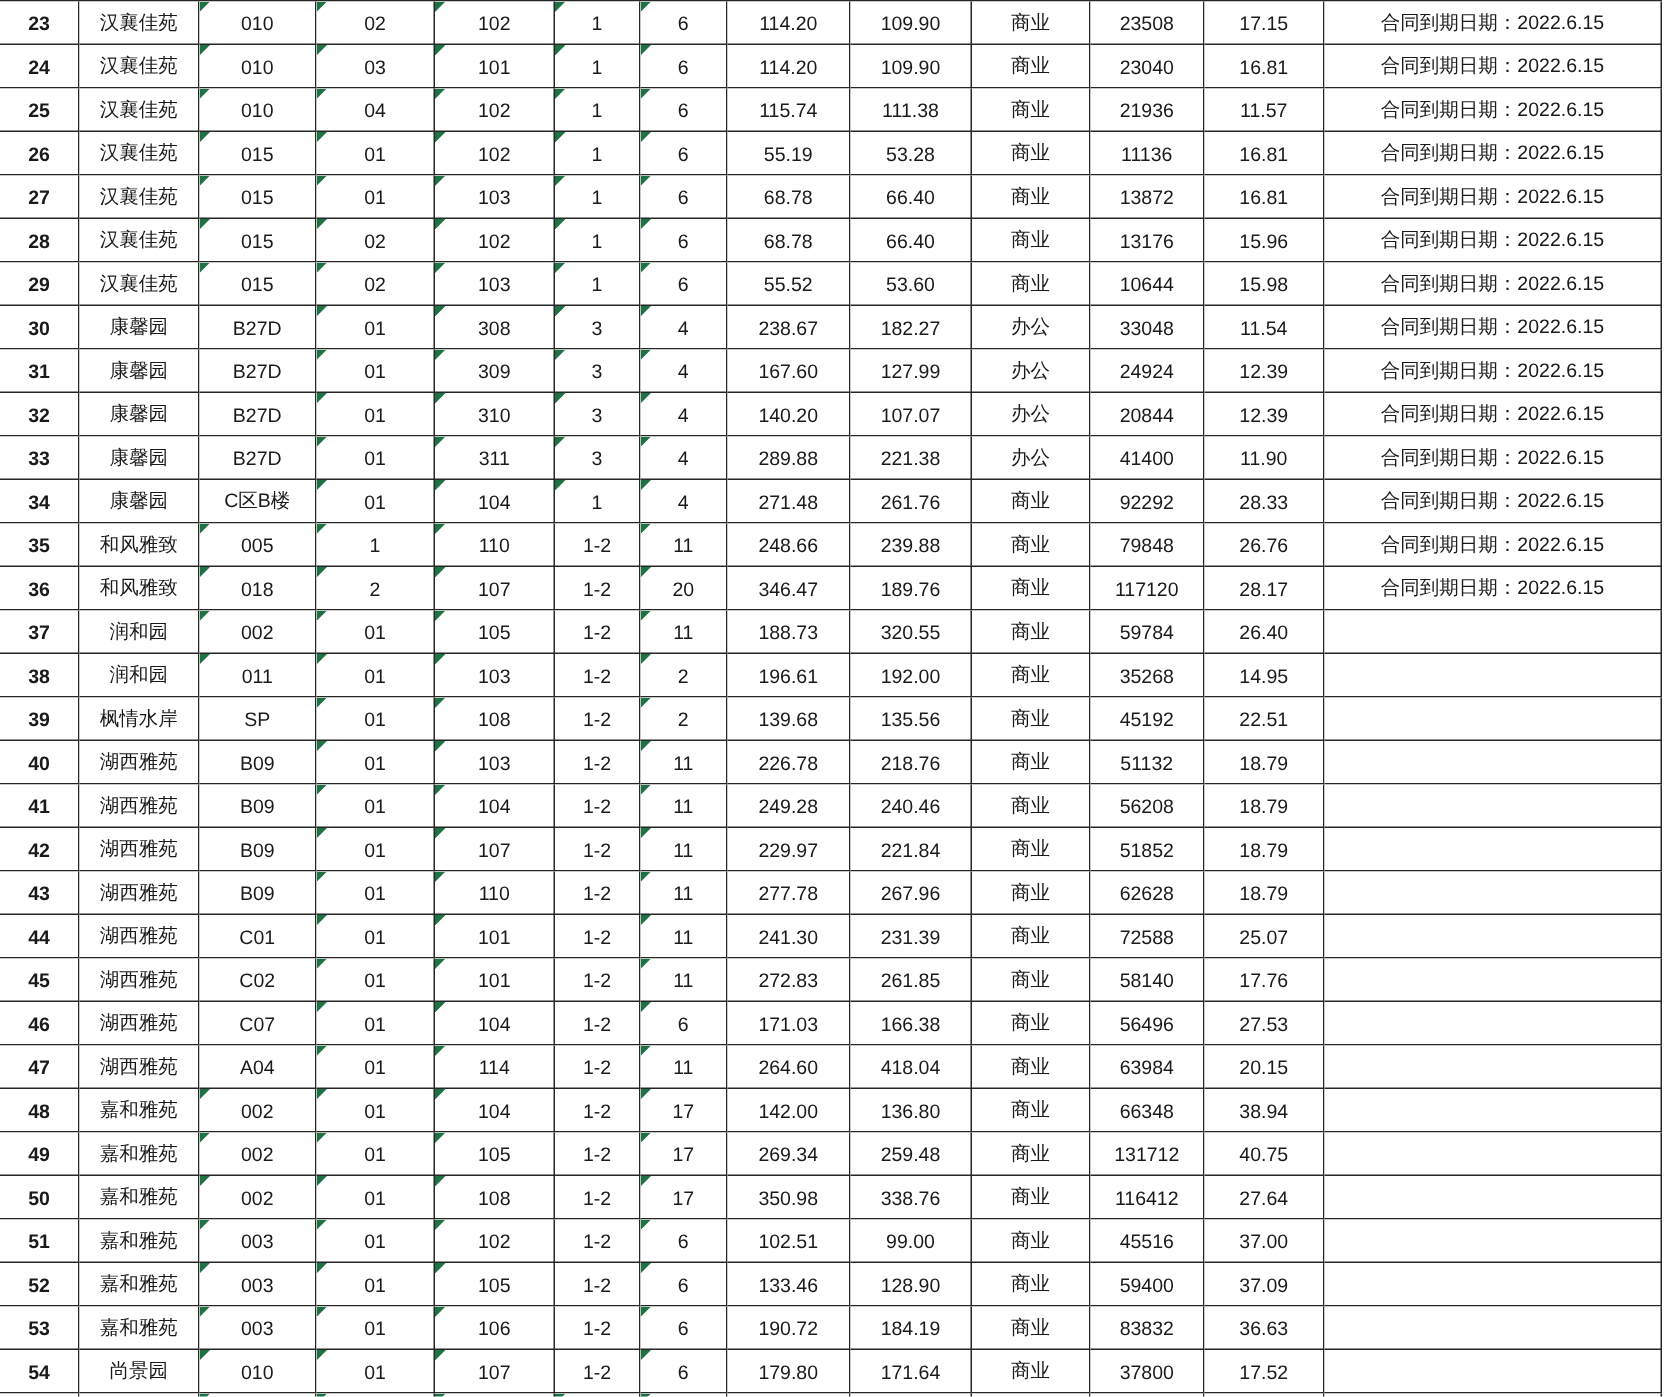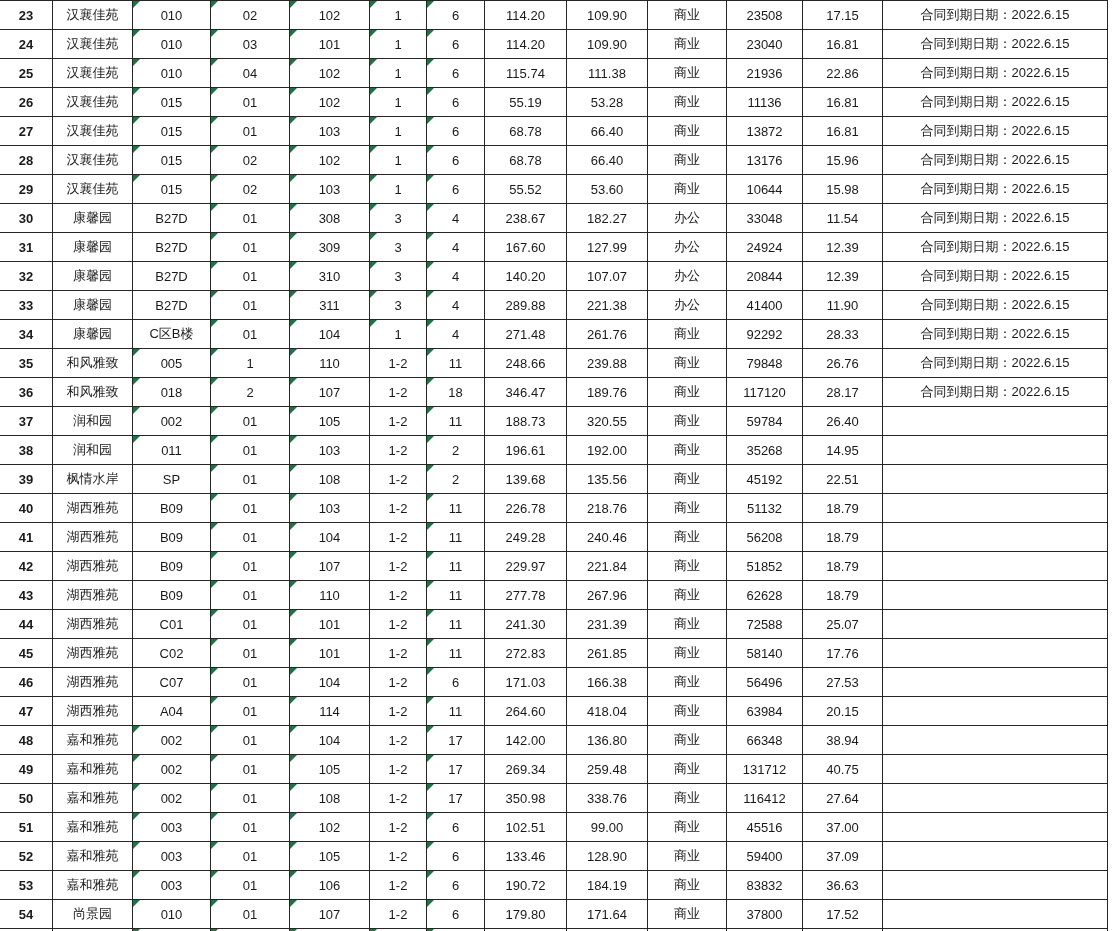--- a/index.html
+++ b/index.html
@@ -178,21 +178,21 @@
       <div class="cell c8">
         <span>111.38</span>
       </div>
       <div class="cell c9">
         <span>商业</span>
       </div>
       <div class="cell c10">
         <span>21936</span>
       </div>
       <div class="cell c11">
-        <span>22.86</span>
+        <span>11.57</span>
       </div>
       <div class="cell c12">
         <span>合同到期日期：2022.6.15</span>
       </div>
     </div>
     <div class="row">
       <div class="cell c0">
         <span>26</span>
       </div>
       <div class="cell c1">
@@ -662,21 +662,21 @@
       </div>
       <div class="cell c4">
         <span class="tri"></span>
         <span>107</span>
       </div>
       <div class="cell c5">
         <span>1-2</span>
       </div>
       <div class="cell c6">
         <span class="tri"></span>
-        <span>18</span>
+        <span>20</span>
       </div>
       <div class="cell c7">
         <span>346.47</span>
       </div>
       <div class="cell c8">
         <span>189.76</span>
       </div>
       <div class="cell c9">
         <span>商业</span>
       </div>

